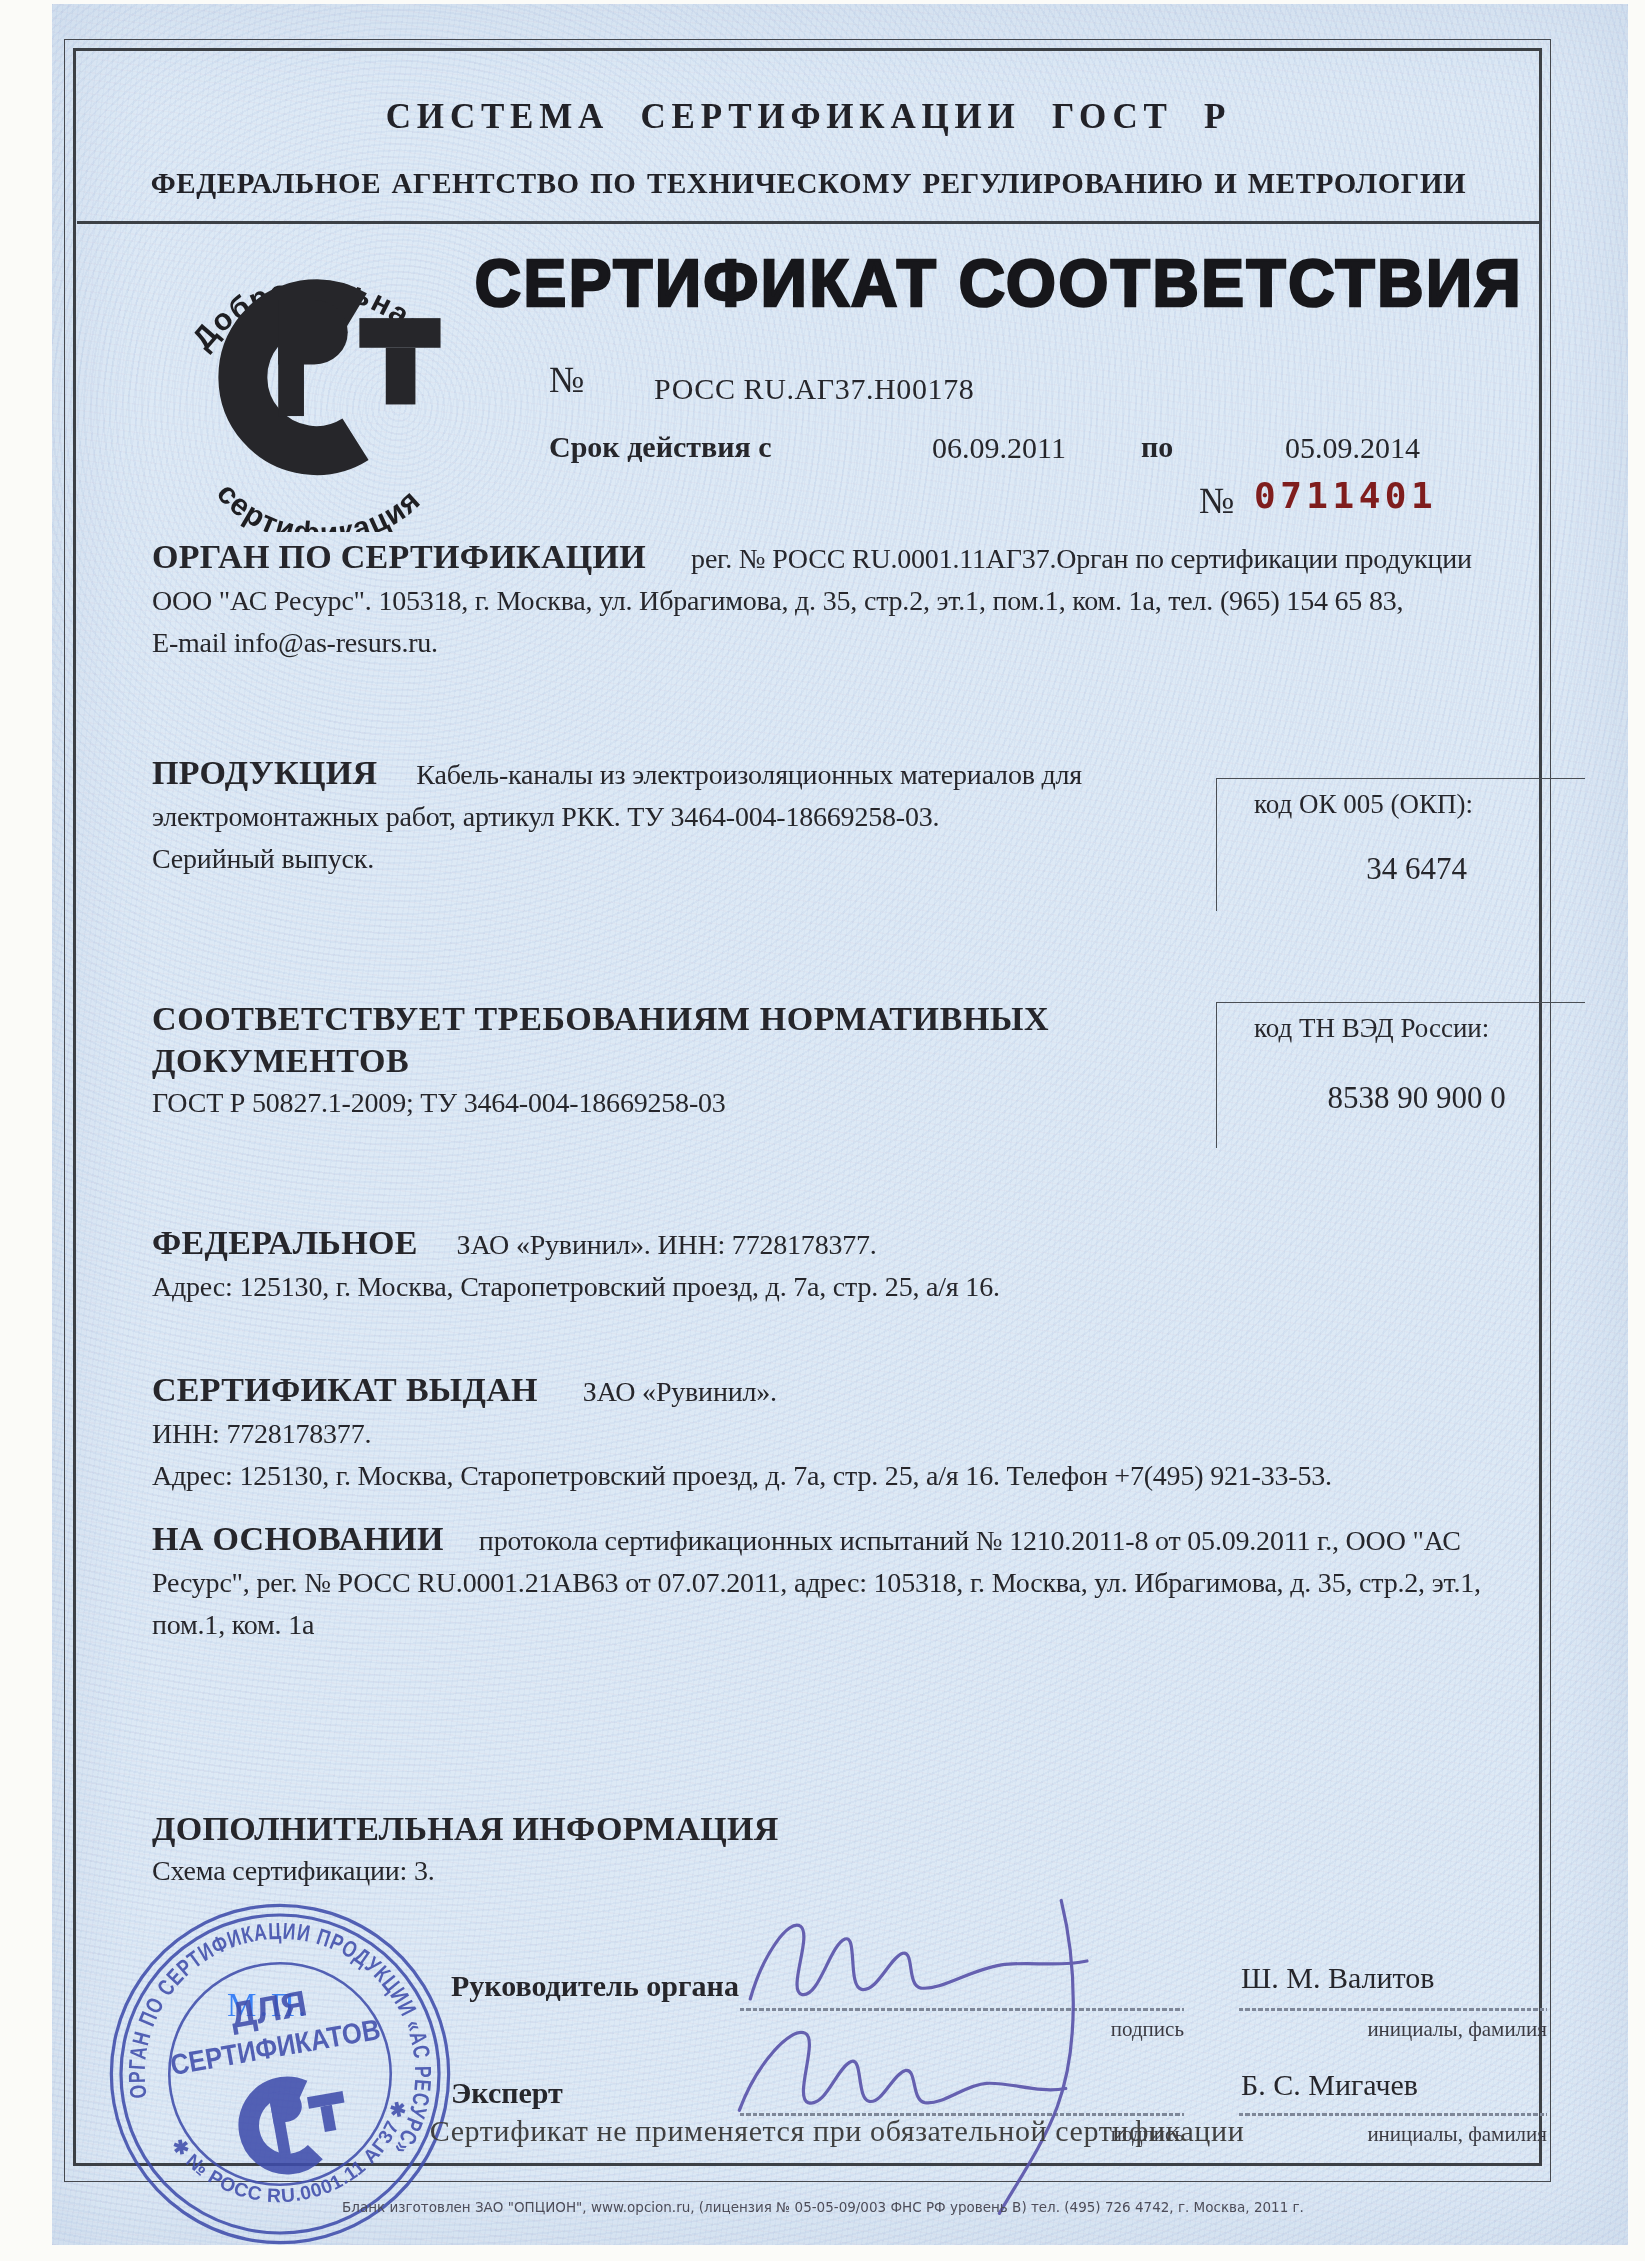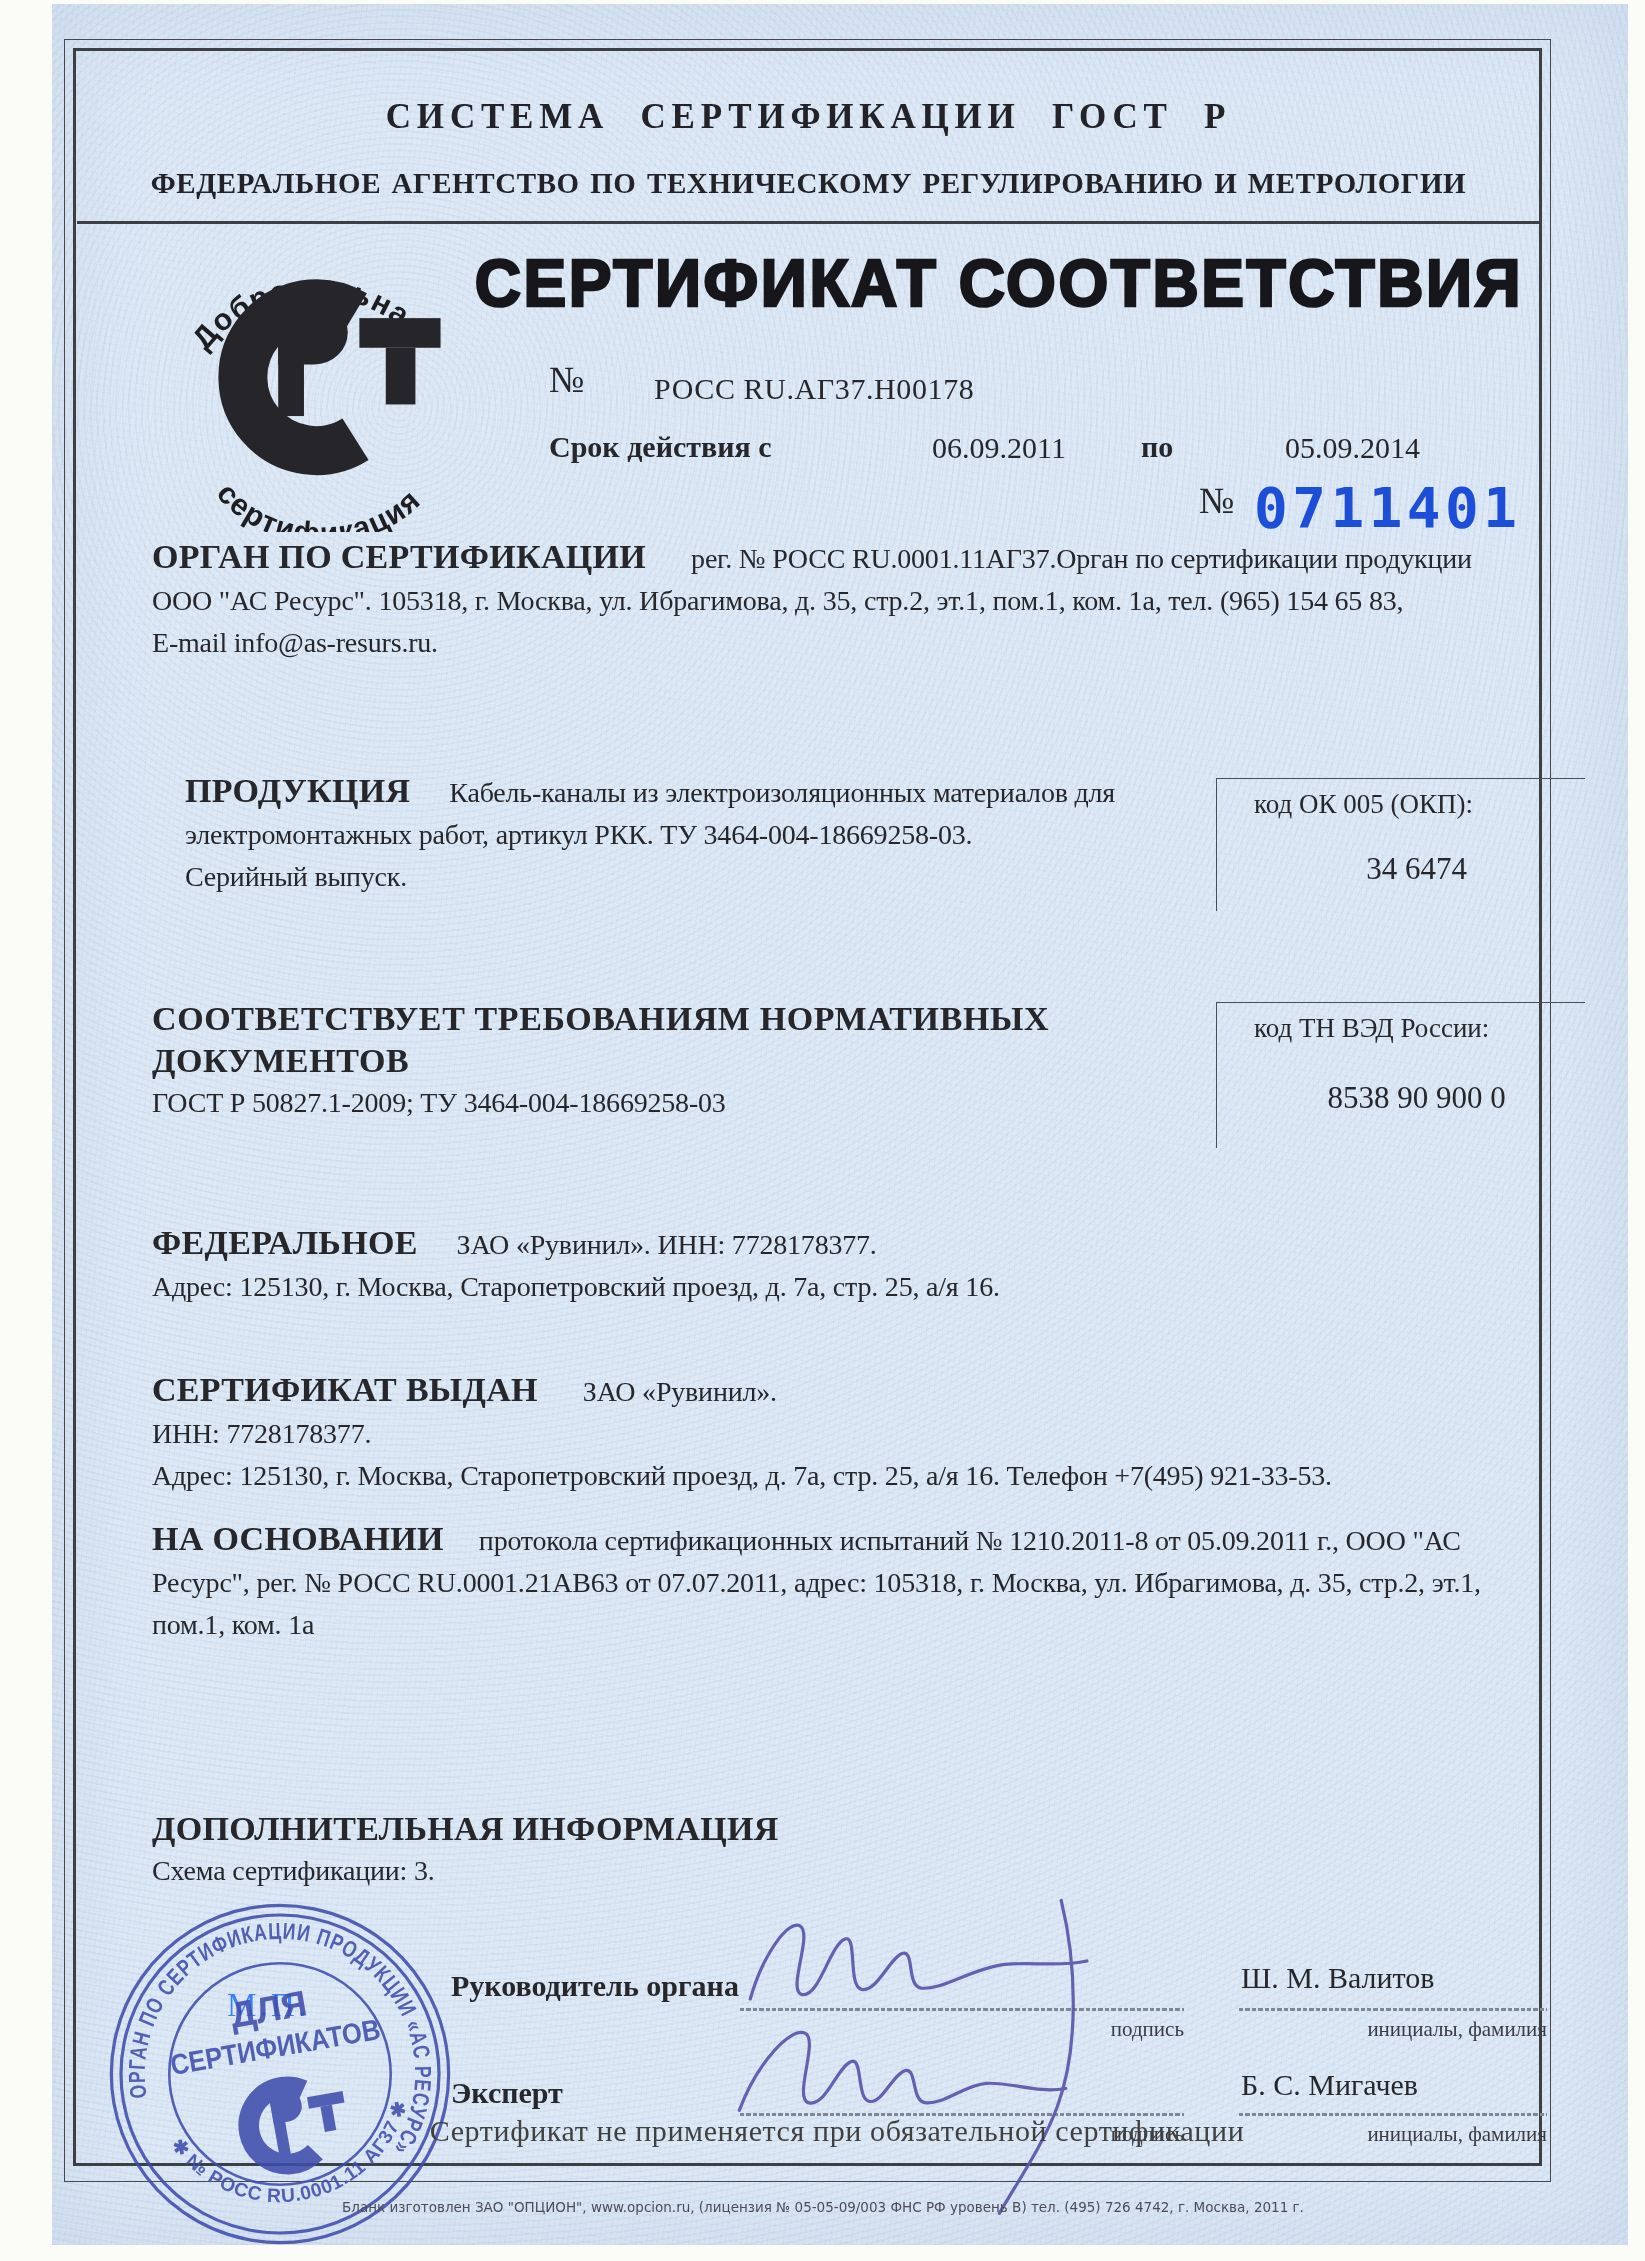--- a/index.html
+++ b/index.html
@@ -23,22 +23,22 @@
   .doc-title{position:absolute;left:458px;top:246px;width:1082px;text-align:center;
         font-family:"Liberation Sans",sans-serif;font-weight:700;font-size:64px;
         letter-spacing:2.6px;color:#17171b;-webkit-text-stroke:2.6px #17171b;transform:scaleY(1.04);}
 
   .abs{position:absolute;}
   .no-sign{font-size:37px;color:#26262b;}
   .no-value{font-size:30px;letter-spacing:0.6px;}
   .validity-label{font-size:30px;font-weight:700;}
   .validity-date{font-size:30px;}
   .blank-sign{font-size:37px;}
-  .blank-digits{font-family:"DejaVu Sans Mono",monospace;font-weight:700;font-size:56px;
-        color:#1d4ed8;letter-spacing:4.5px;}
+  .blank-digits{font-family:"DejaVu Sans Mono",monospace;font-weight:700;font-size:36px;
+        color:#7f1d1d;letter-spacing:4.5px;}
 
   .sec{position:absolute;left:152px;width:1388px;font-size:28px;letter-spacing:-0.2px;line-height:42px;}
   .sec .label{font-weight:700;font-size:34px;letter-spacing:0.3px;}
   .gap60{margin-right:39px;} .gap70{margin-right:45px;} .gap55{margin-right:35px;}
   .narrow{width:1049px;}
 
   .code-box{position:absolute;left:1216px;width:325px;border-top:1.9px solid #4a4e54;border-left:1.9px solid #4a4e54;
         padding:10.3px 6.4px 0 37px;font-size:27px;}
   .code-value{text-align:center;font-size:31px;}
 
@@ -103,21 +103,21 @@
 
   <span class="abs blank-sign" style="left:1199px;top:479px;">№</span>
   <span class="abs blank-digits" style="left:1254px;top:475px;">0711401</span>
 
   <div class="sec" style="top:536px;">
     <span class="label gap70">ОРГАН ПО СЕРТИФИКАЦИИ</span><span>рег. № РОСС RU.0001.11АГ37.Орган по сертификации продукции</span>
     <div>ООО "АС Ресурс". 105318, г. Москва, ул. Ибрагимова, д. 35, стр.2, эт.1, пом.1, ком. 1а, тел. (965) 154 65 83,</div>
     <div>E-mail info@as-resurs.ru.</div>
   </div>
 
-  <div class="sec narrow" style="top:770px;margin-left:33px;">
+  <div class="sec narrow" style="top:752px;">
     <span class="label gap60">ПРОДУКЦИЯ</span><span>Кабель-каналы из электроизоляционных материалов для электромонтажных работ, артикул РКК. ТУ 3464-004-18669258-03.</span>
     <div>Серийный выпуск.</div>
   </div>
   <div class="code-box" style="top:778px;height:122px;">
     <div>код ОК 005 (ОКП):</div>
     <div class="code-value" style="margin-top:31px;">34 6474</div>
   </div>
 
   <div class="sec narrow" style="top:974px;margin-top:24px;">
     <div class="label" style="letter-spacing:0.6px;">СООТВЕТСТВУЕТ ТРЕБОВАНИЯМ НОРМАТИВНЫХ ДОКУМЕНТОВ</div>

